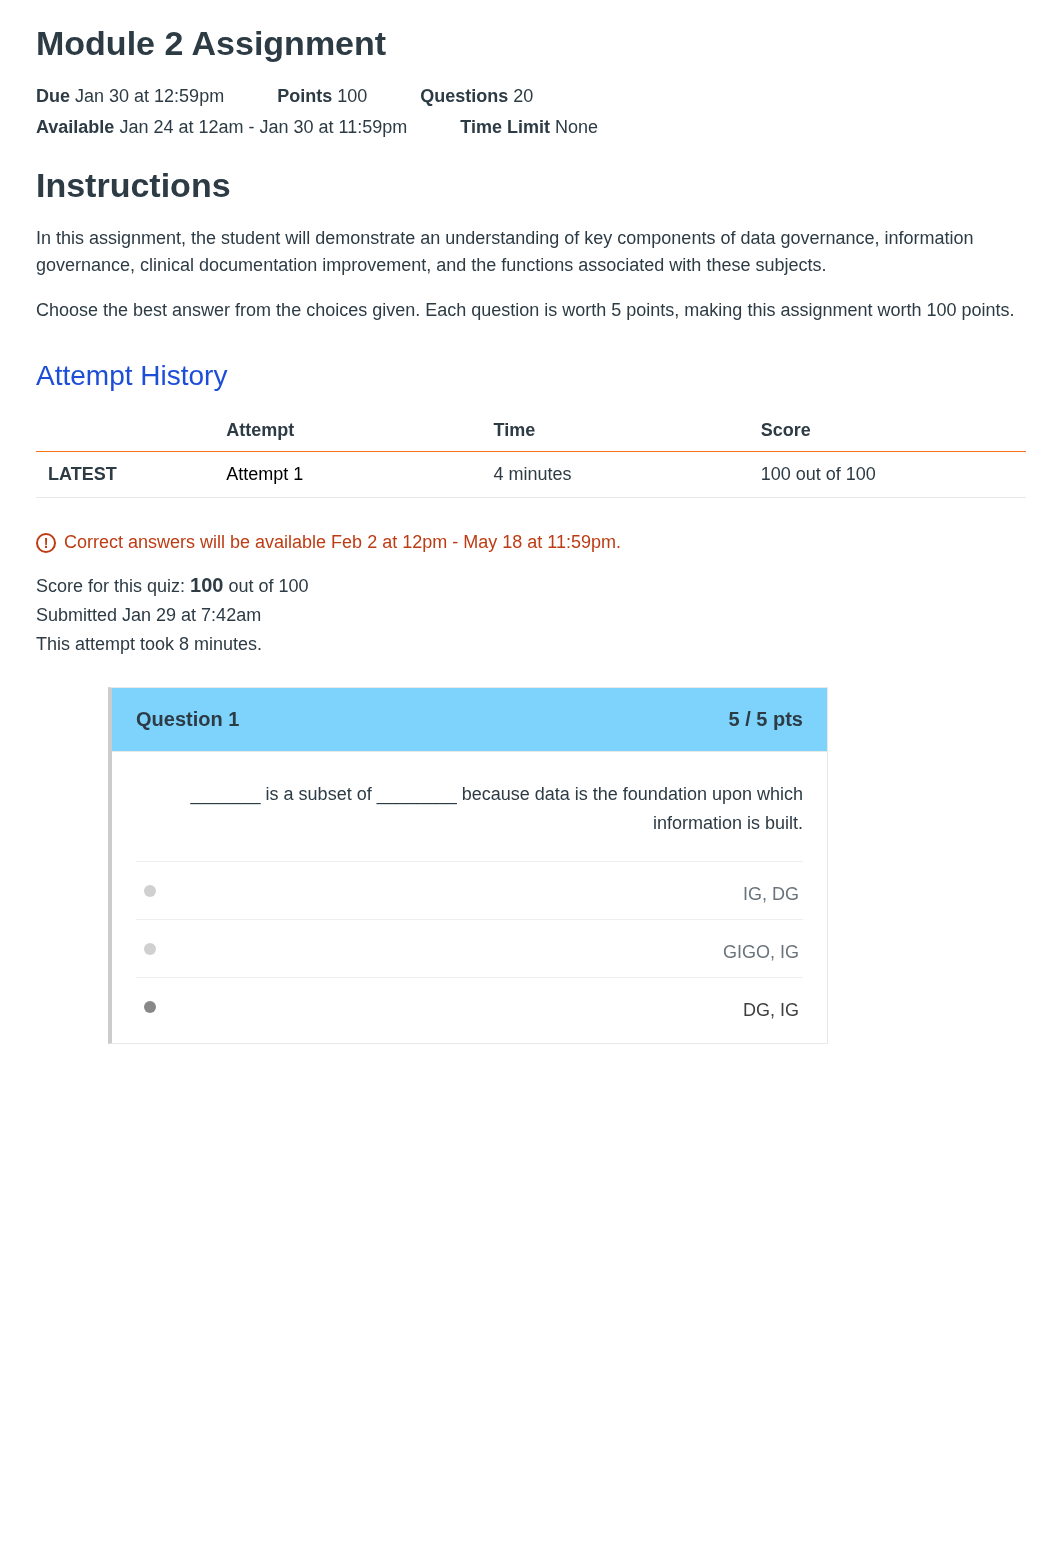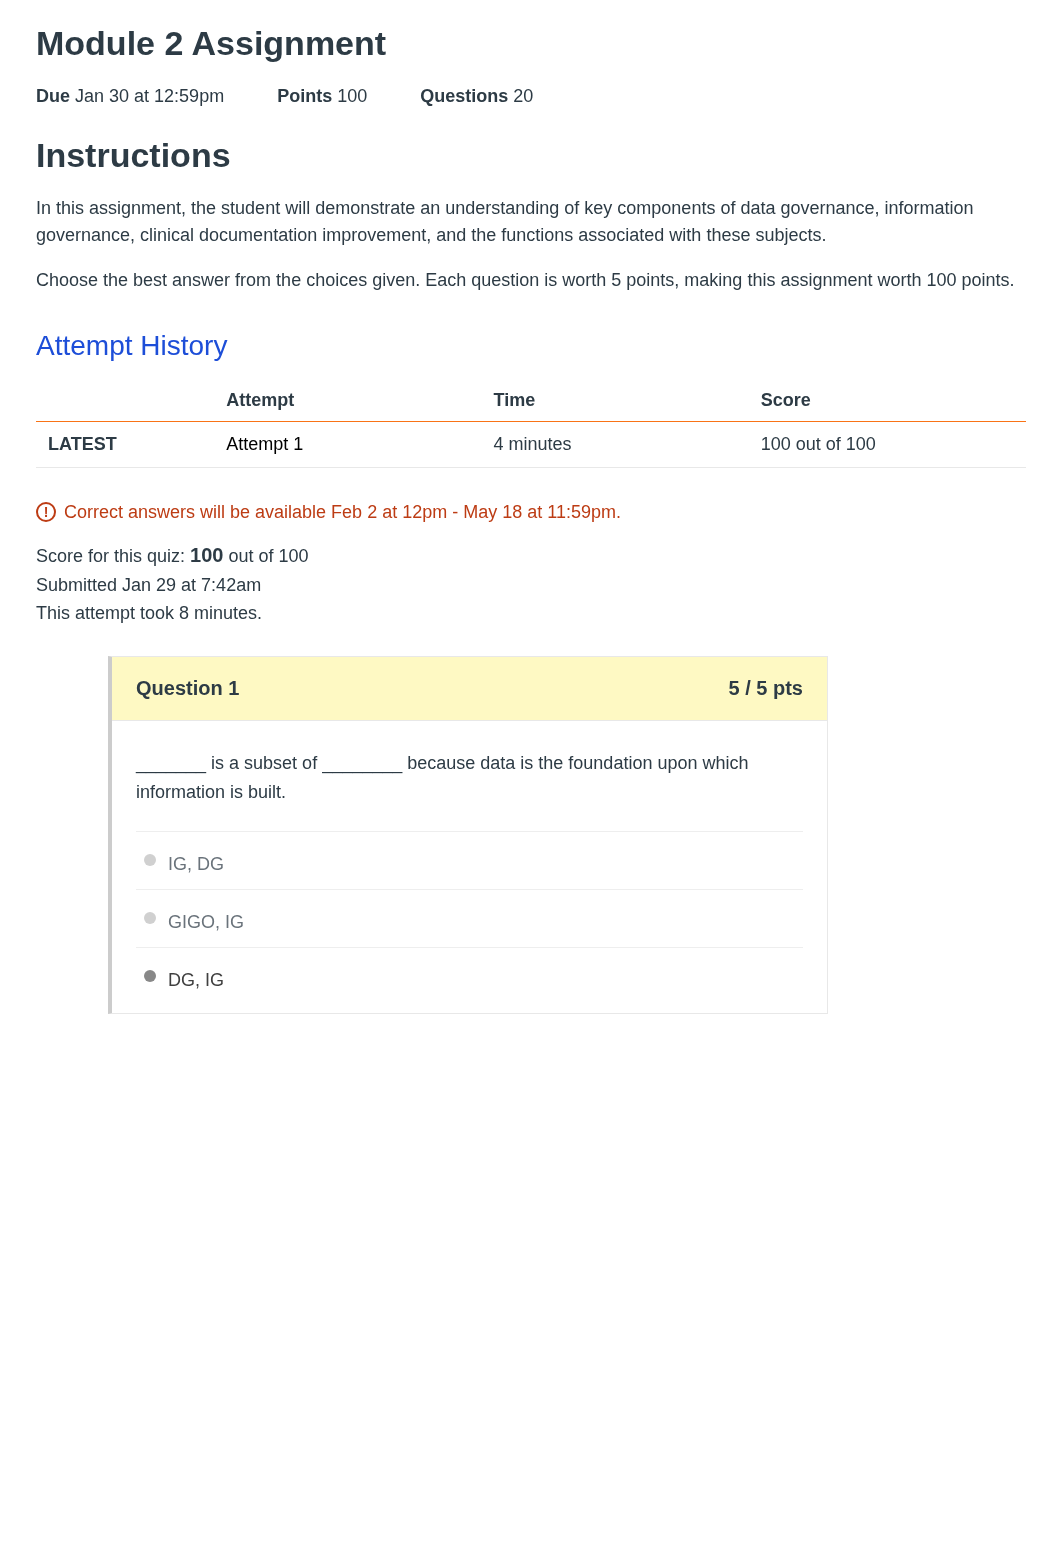--- a/index.html
+++ b/index.html
@@ -108,33 +108,34 @@
       margin: 28px 0 0 72px;
       max-width: 720px;
       border: 1px solid #e8e8e8;
       border-left: 4px solid #ccc;
     }
     .question-header {
       display: flex;
       justify-content: space-between;
       align-items: center;
       padding: 20px 24px;
-      background: #fef9c3;
+      background: #7dd3fc;
       border-bottom: 1px solid #e8e8e8;
     }
     .question-title {
       font-size: 20px;
       font-weight: 700;
     }
     .question-pts {
       font-size: 20px;
       font-weight: 700;
     }
     .question-body {
       padding: 28px 24px 8px 24px;
+      text-align: right;
     }
     .question-text {
       font-size: 18px;
       line-height: 1.6;
       margin-bottom: 24px;
     }
     .answer {
       padding: 22px 4px 14px 32px;
       font-size: 18px;
       color: #6a737b;
@@ -170,20 +171,30 @@
       <span class="meta-label">Due</span>
       <span>Jan 30 at 12:59pm</span>
     </span>
     <span class="meta-item">
       <span class="meta-label">Points</span>
       <span>100</span>
     </span>
     <span class="meta-item">
       <span class="meta-label">Questions</span>
       <span>20</span>
+    </span>
+  </div>
+  <div>
+    <span class="meta-item">
+      <span class="meta-label">Available</span>
+      <span>Jan 24 at 12am - Jan 30 at 11:59pm</span>
+    </span>
+    <span class="meta-item">
+      <span class="meta-label">Time Limit</span>
+      <span>None</span>
     </span>
   </div>
 </div>
 
 <h2>Instructions</h2>
 <p class="body-text">In this assignment, the student will demonstrate an understanding of key components of data governance, information governance, clinical documentation improvement, and the functions associated with these subjects.</p>
 <p class="body-text">Choose the best answer from the choices given. Each question is worth 5 points, making this assignment worth 100 points.</p>
 
 <h3 class="section">Attempt History</h3>
 

